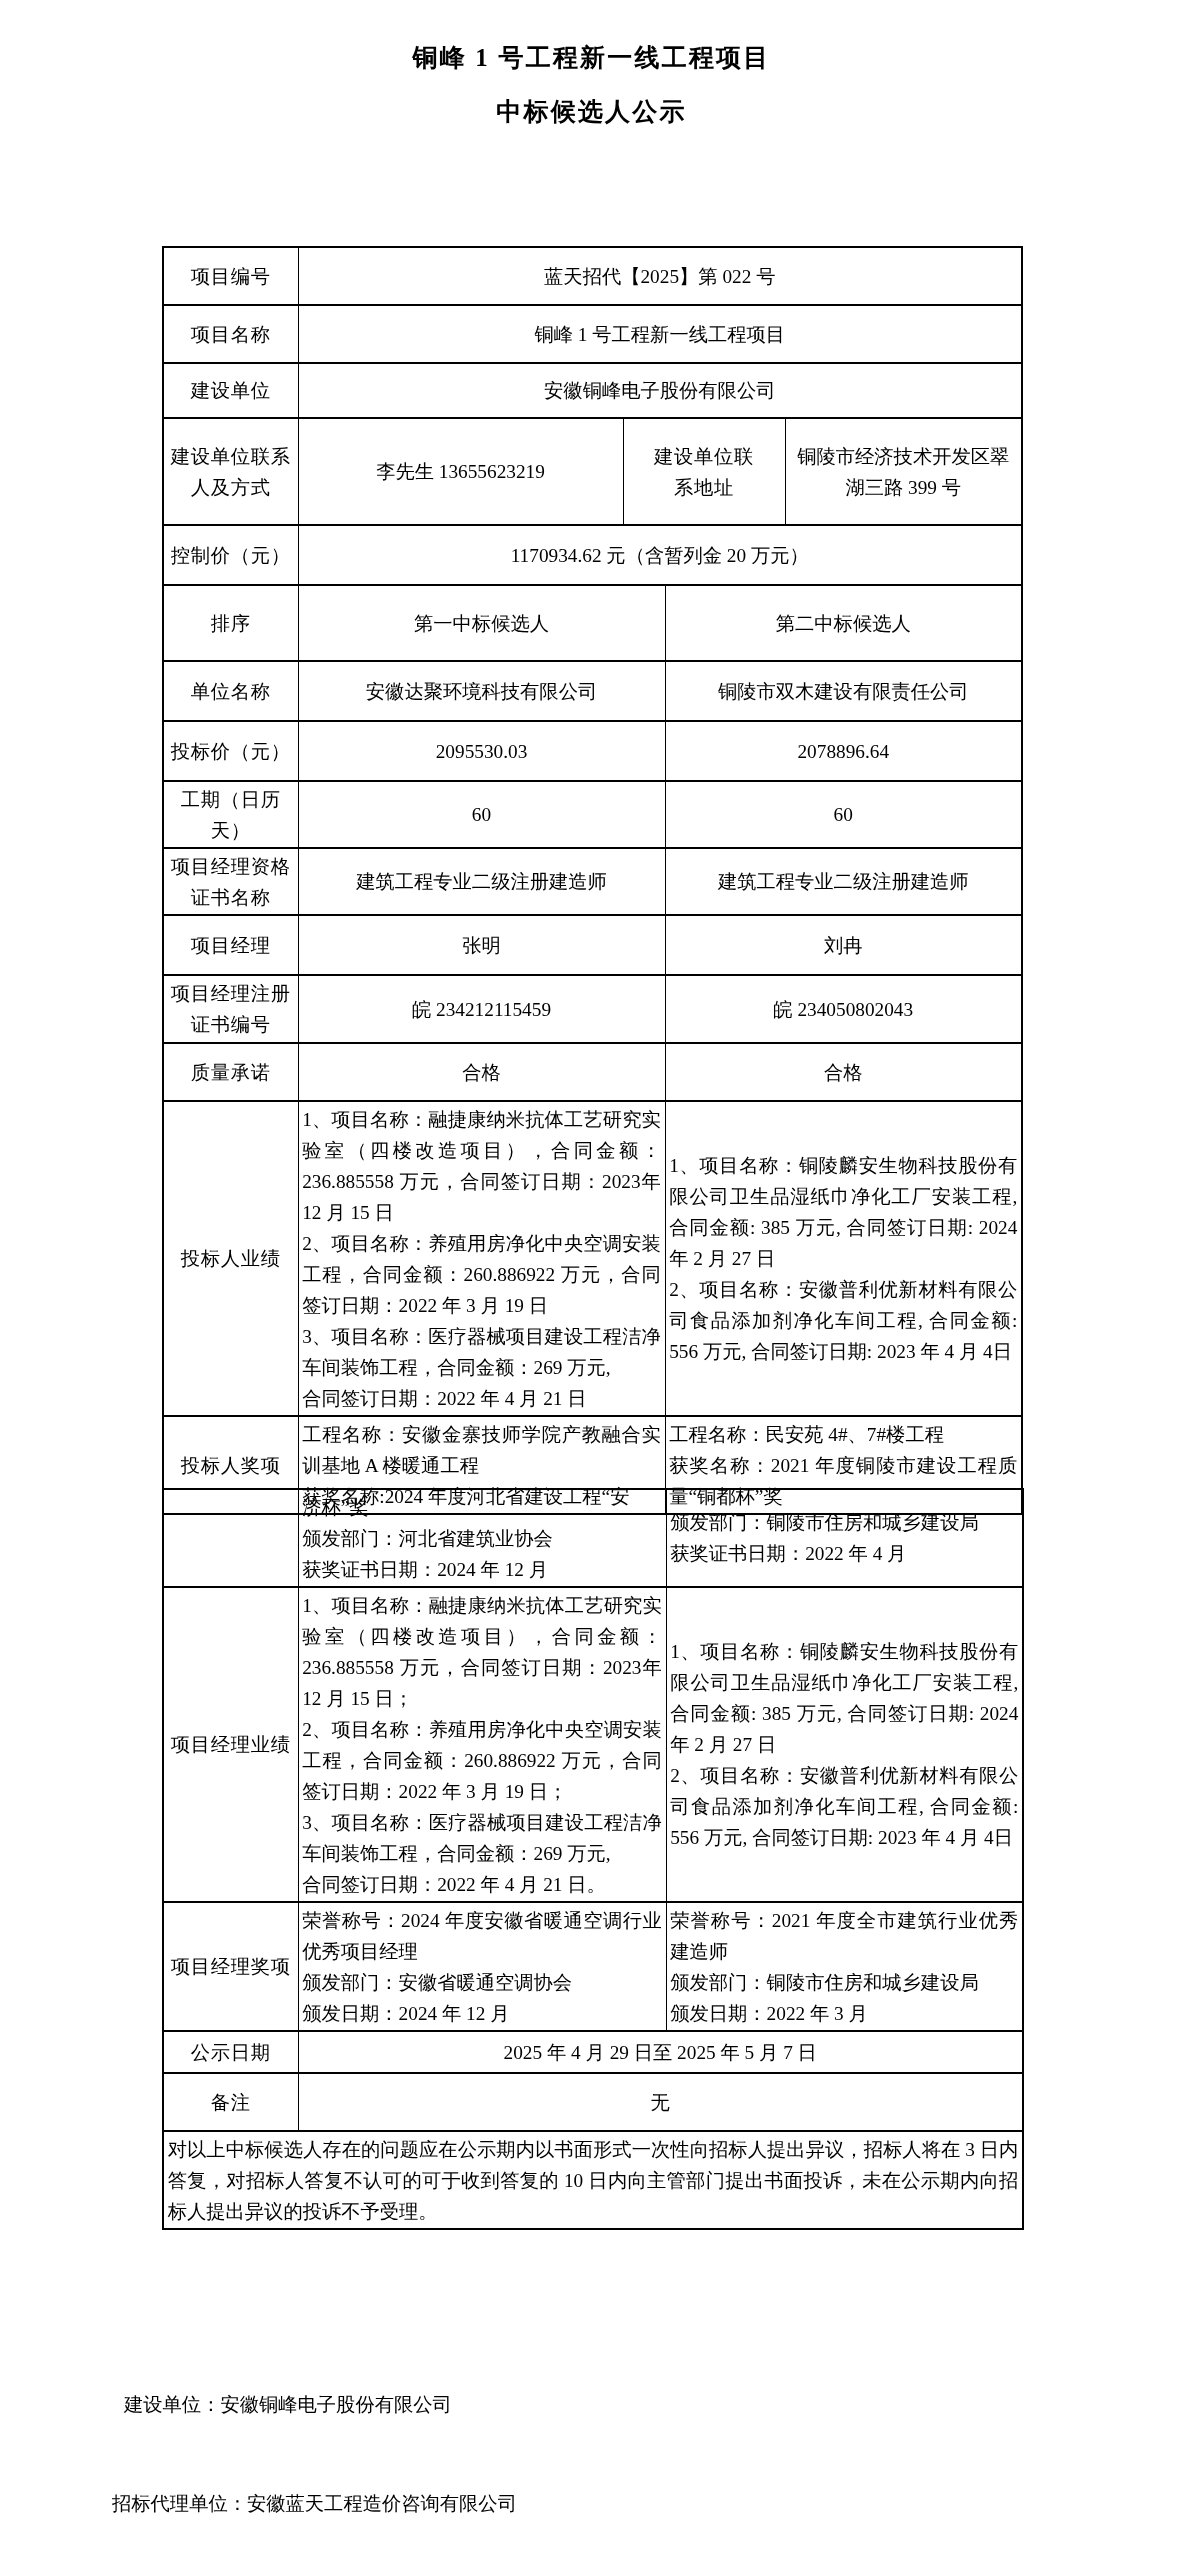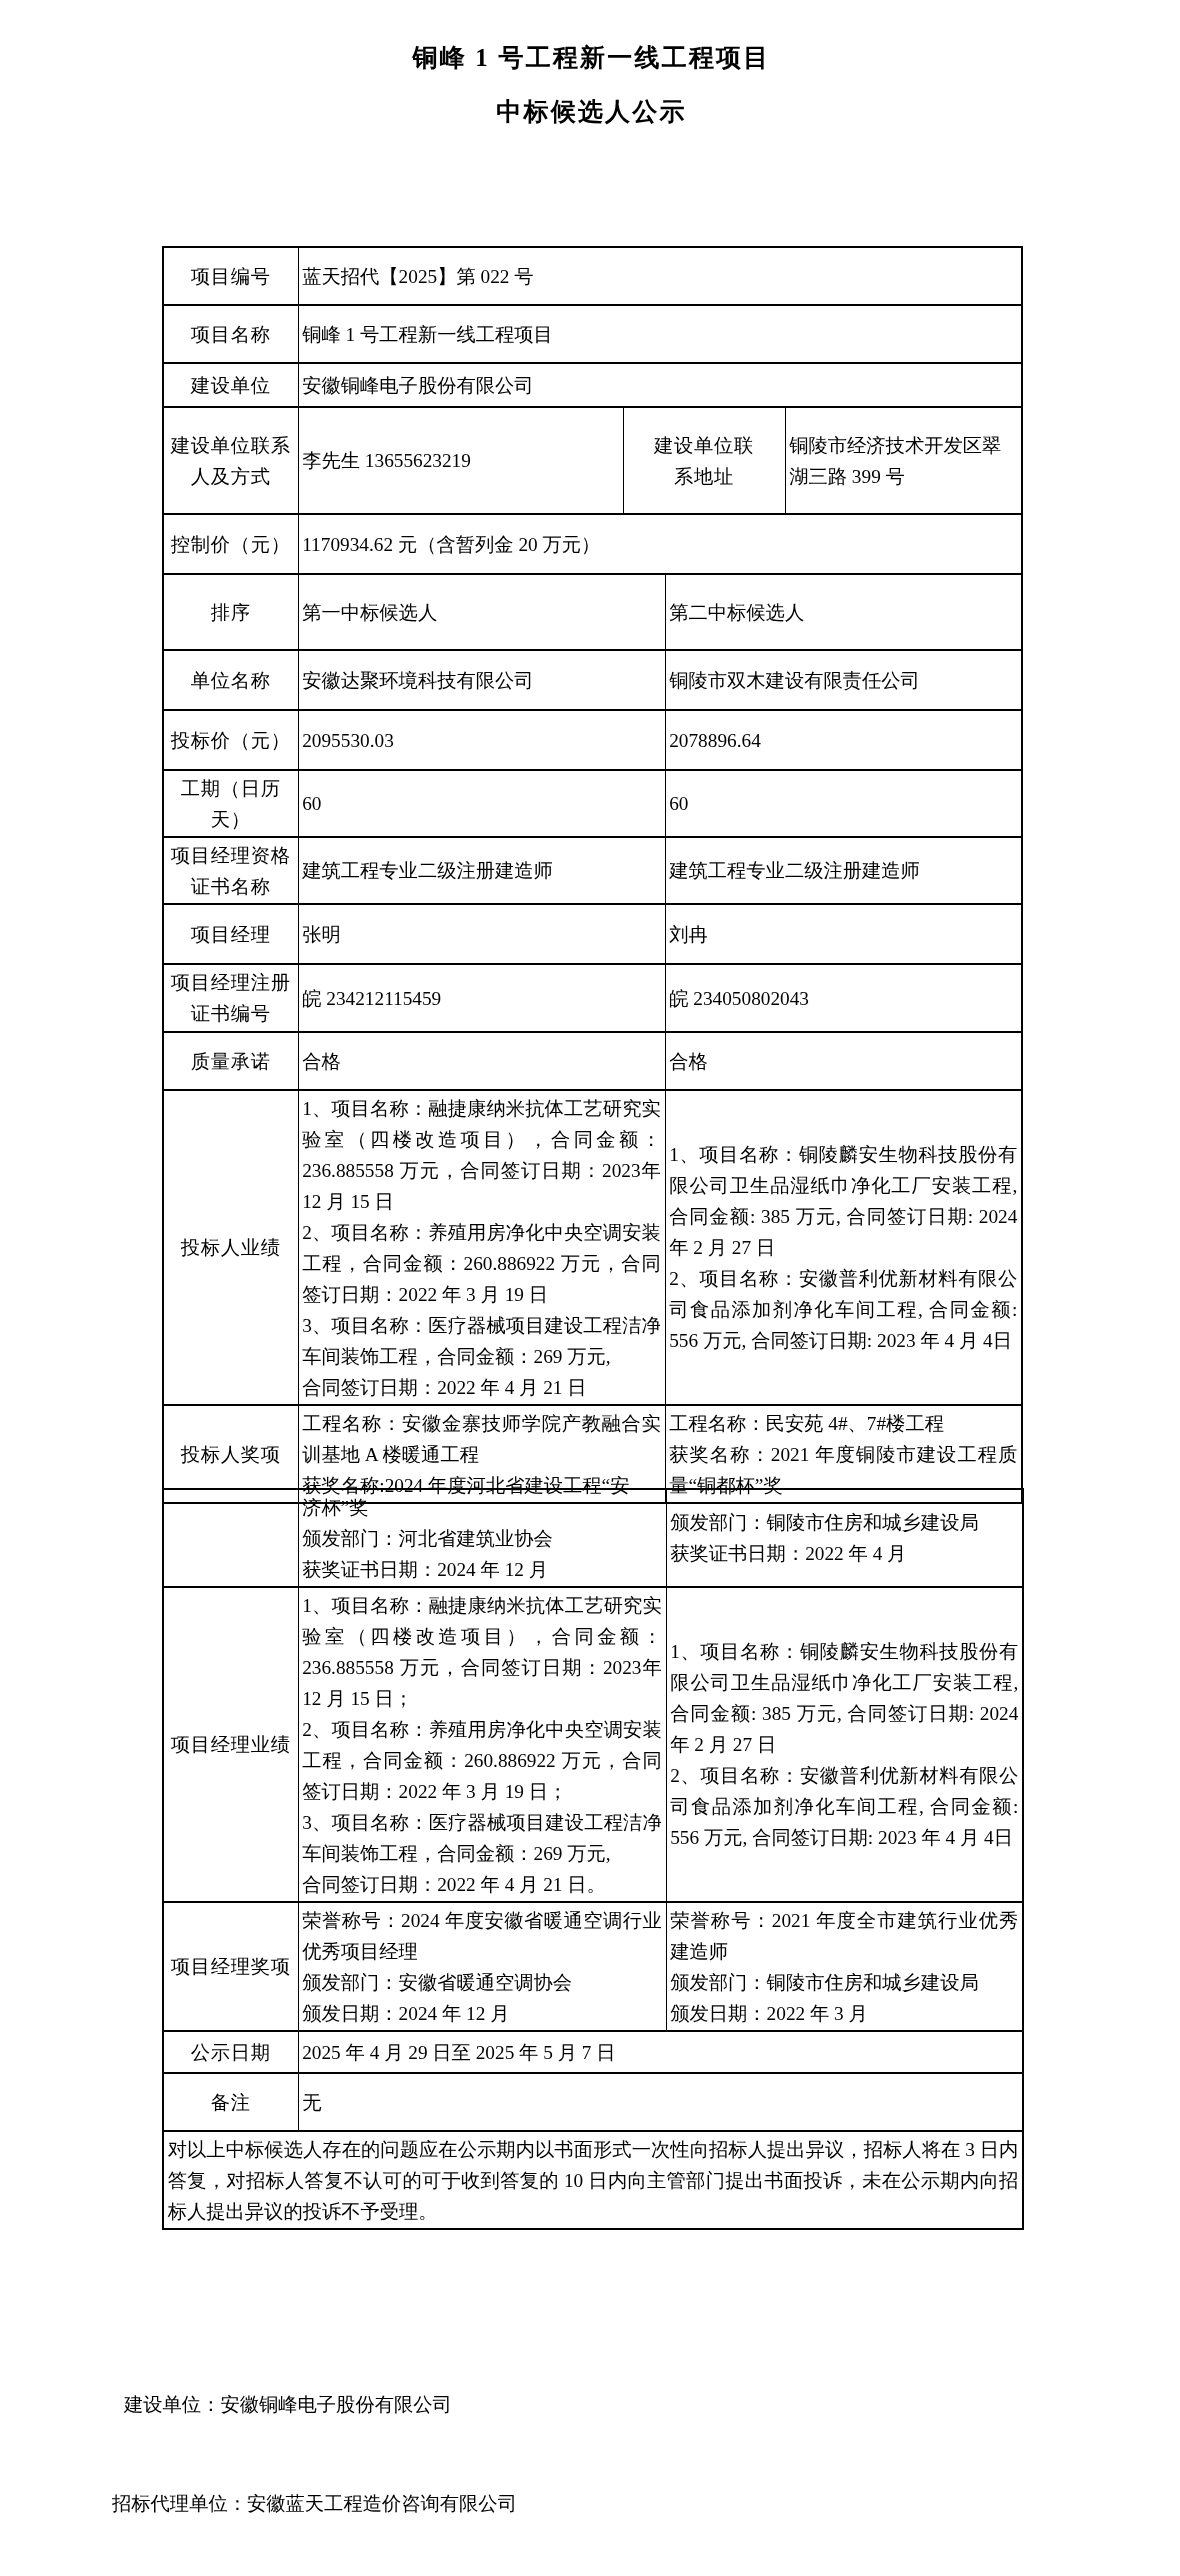--- a/index.html
+++ b/index.html
@@ -20,21 +20,21 @@
   }
   #table1 { top:246px; }
   #table2 { top:1488px; }
   table.doc td {
     border:1.5px solid #000; border-top-width:2.2px; border-bottom-width:2.2px;
     font-size:19.3px; line-height:31px; vertical-align:middle;
     padding:1.5px 3.7px; white-space:pre-wrap; overflow:hidden;
     box-sizing:border-box;
   }
   td.lbl { text-align:center; font-size:18.6px; white-space:pre-line; padding:1.5px 0.7px; letter-spacing:0.7px; }
-  td.ctr { }
+  td.ctr { text-align:center; }
   td.just { text-align:justify; padding:1.5px 3px; }
   .footer {
     position:absolute; left:112px; top:2322px; width:967px;
     font-size:19.3px; line-height:33px; white-space:pre-wrap;
   }
   .footer .fline { margin:0; }
   .footer .indent { padding-left:12px; }
 </style>
 </head>
 <body>
@@ -52,21 +52,21 @@
   </colgroup>
   <tbody>
       <tr style="height:58px">
     <td class="lbl">项目编号</td>
     <td class="ctr" colspan="4">蓝天招代【2025】第 022 号</td>
   </tr>
   <tr style="height:58px">
     <td class="lbl">项目名称</td>
     <td class="ctr" colspan="4">铜峰 1 号工程新一线工程项目</td>
   </tr>
-  <tr style="height:44px">
+  <tr style="height:55px">
     <td class="lbl">建设单位</td>
     <td class="ctr" colspan="4">安徽铜峰电子股份有限公司</td>
   </tr>
   <tr style="height:107px">
     <td class="lbl">建设单位联系
 人及方式</td>
     <td class="ctr">李先生 13655623219</td>
     <td class="lbl" colspan="2">建设单位联
 系地址</td>
     <td class="ctr">铜陵市经济技术开发区翠湖三路 399 号</td>

